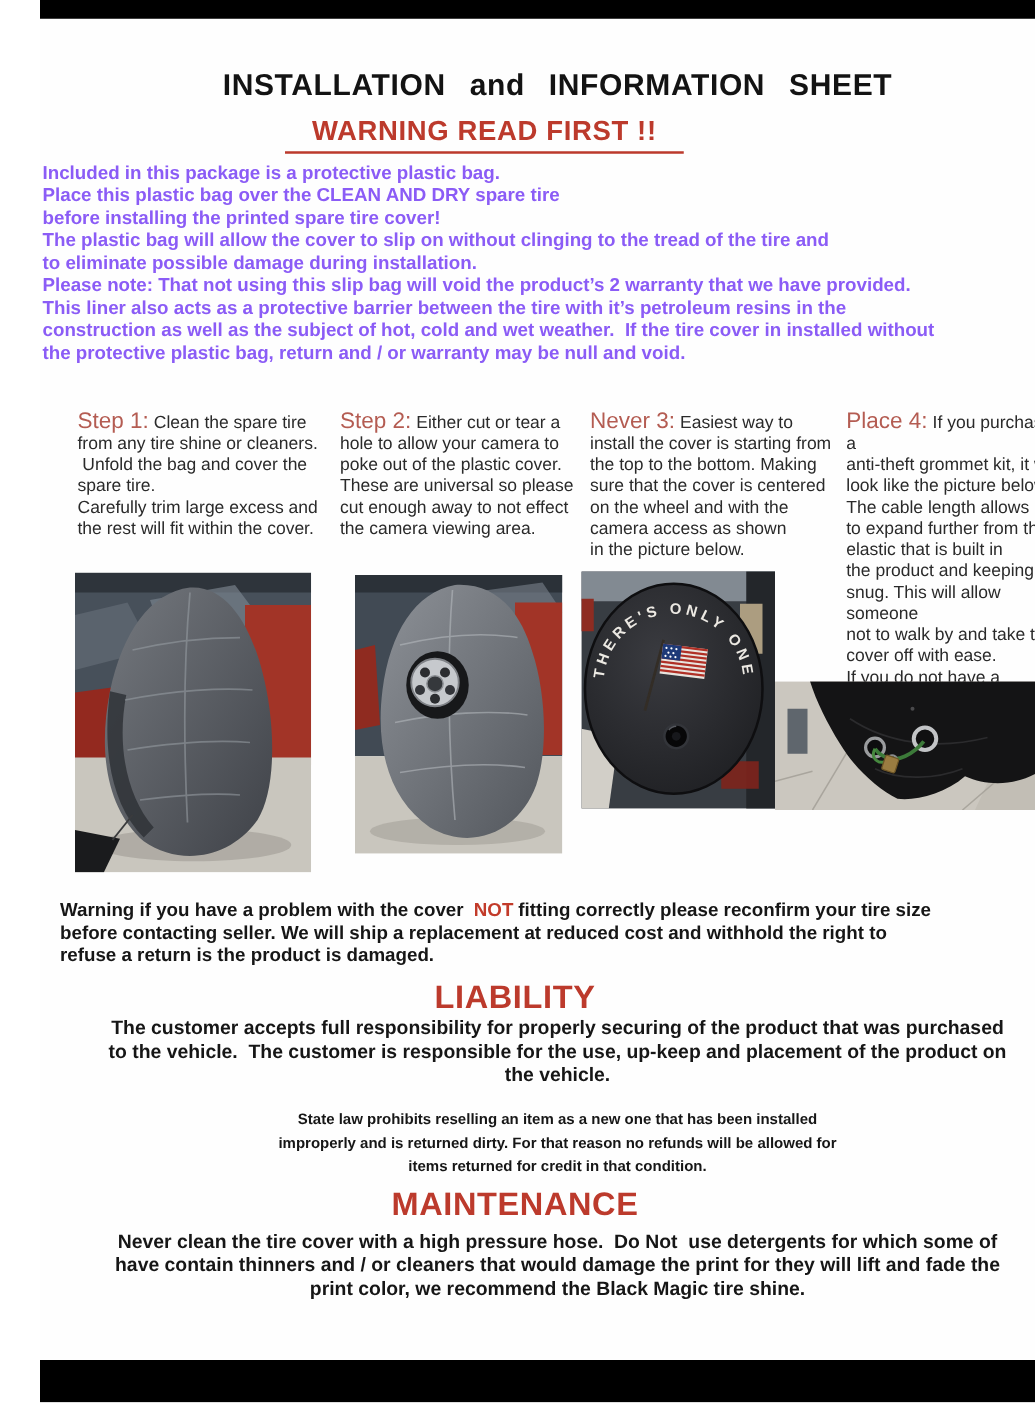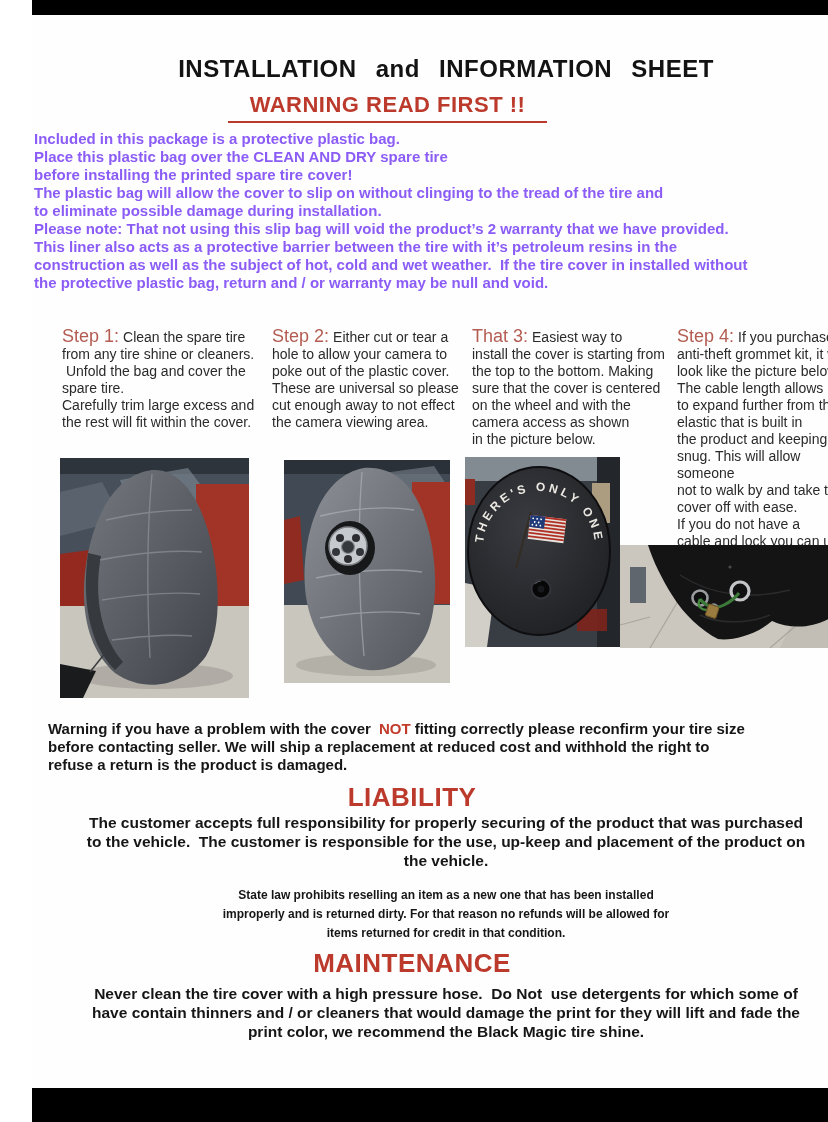--- a/index.html
+++ b/index.html
@@ -73,28 +73,28 @@
  Unfold the bag and cover the
 spare tire.
 Carefully trim large excess and
 the rest will fit within the cover.</span></div>
   <div class="step s2"><span class="lbl">Step 2:</span><span class="txt">Either cut or tear a
 hole to allow your camera to
 poke out of the plastic cover.
 These are universal so please
 cut enough away to not effect
 the camera viewing area.</span></div>
-  <div class="step s3"><span class="lbl">That 3:</span><span class="txt">Easiest way to
+  <div class="step s3"><span class="lbl">Never 3:</span><span class="txt">Easiest way to
 install the cover is starting from
 the top to the bottom. Making
 sure that the cover is centered
 on the wheel and with the
 camera access as shown
 in the picture below.</span></div>
-  <div class="step s4"><span class="lbl">Step 4:</span><span class="txt">If you purchased a
+  <div class="step s4"><span class="lbl">Place 4:</span><span class="txt">If you purchased a
 anti-theft grommet kit, it will
 look like the picture below.
 The cable length allows it not
 to expand further from the
 elastic that is built in
 the product and keeping it
 snug. This will allow someone
 not to walk by and take the
 cover off with ease.
 If you do not have a

